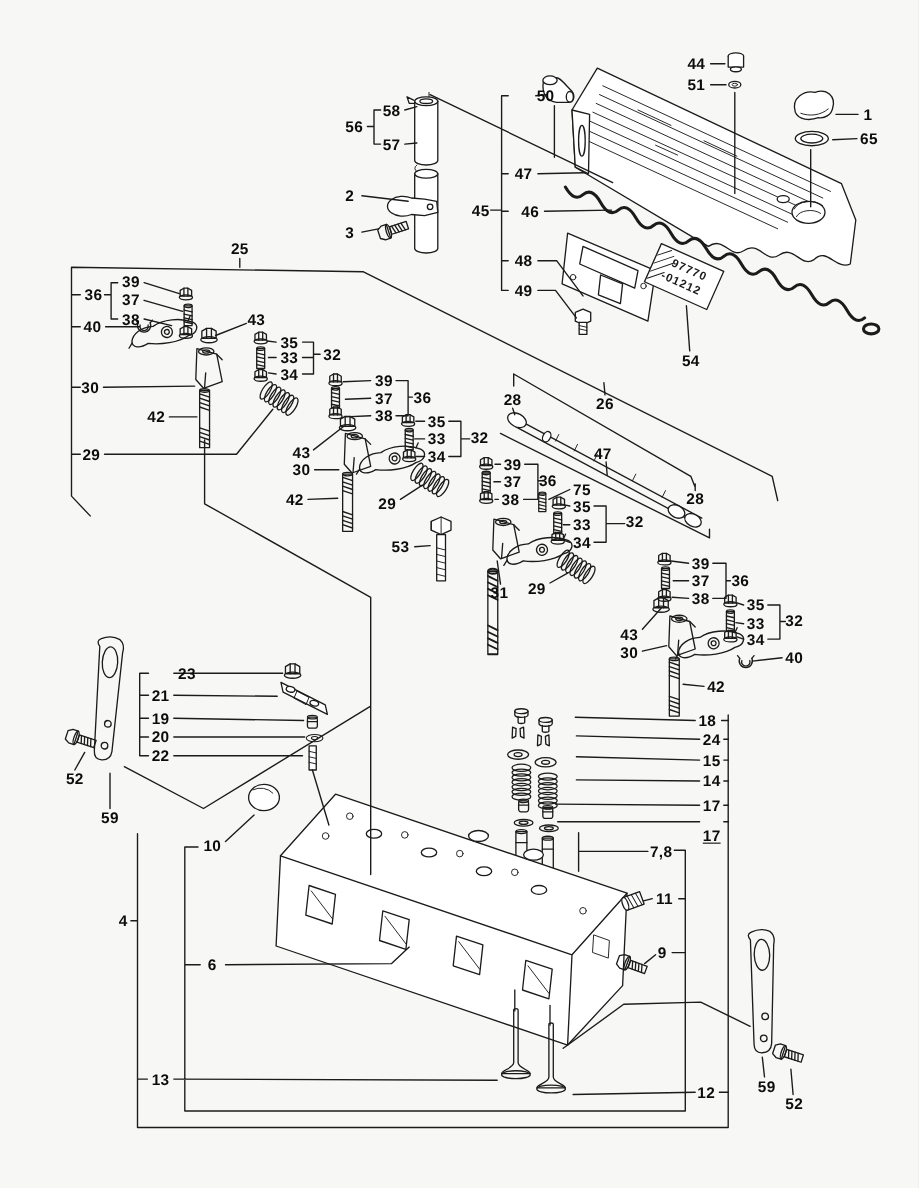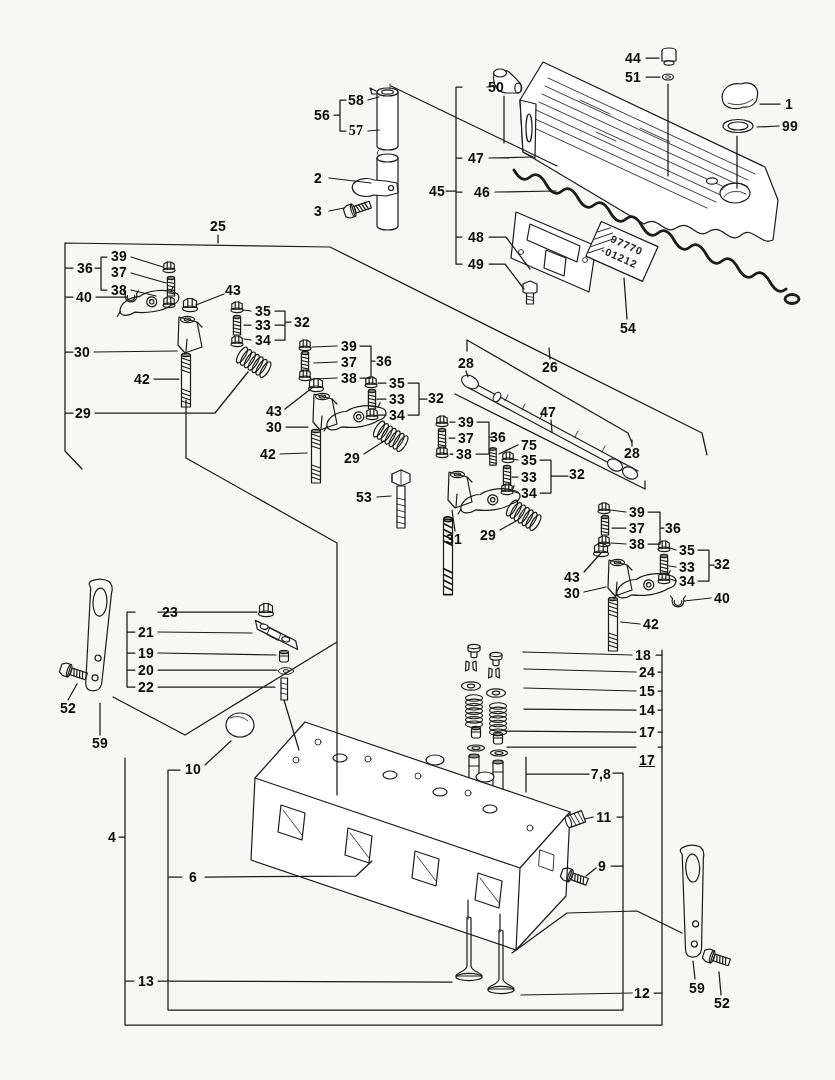--- a/index.html
+++ b/index.html
@@ -352,31 +352,31 @@
       <path class="ld" d="M125,758 L125,1025 L662,1025 L662,650 M119,837 L125,837 M125,981 L134,981 M158,981 L452,982 M168,770 L180,770 M168,770 L168,1010 L623,1010 L623,773 L613,773 M205,765 L231,741 M168,877 L182,877 M205,877 L356,876 L372,861"></path>
       <path class="ld" d="M593,817 L585,819 M617,817 L623,817 M596,868 L586,876 M611,866 L623,866 M589,774 L526,774 M526,757 L526,792 M632,655 L523,652 M636,672 L524,669 M636,691 L524,688 M636,710 L524,709 M636,732 L505,731 M636,747 L507,747 M656,655 L662,655 M658,672 L662,672 M658,691 L662,691 M658,710 L662,710 M658,732 L662,732 M658,747 L662,747 M632,993 L521,995 M654,993 L662,993 M512,953 L567,913 L637,911 L682,933 M695,979 L693,961 M721,995 L719,972"></path>
     </g>
   </g>
 </svg>
 
 <div id="labels">
       <div class="part-label" style="left: 633px; top: 58px;">44</div>
       <div class="part-label" style="left: 633px; top: 77px; text-align: center;">51</div>
       <div class="part-label" style="left: 789px; top: 104px;">1</div>
-      <div class="part-label" style="left: 790px; top: 126px;">99</div>
+      <div class="part-label" style="left: 790px; top: 126px;">65</div>
       <div class="part-label" style="left: 496px; top: 87px;">50</div>
       <div class="part-label" style="left: 476px; top: 158px;">47</div>
       <div class="part-label" style="left: 437px; top: 191px;">45</div>
       <div class="part-label" style="left: 482px; top: 192px;">46</div>
       <div class="part-label" style="left: 476px; top: 237px;">48</div>
       <div class="part-label" style="left: 476px; top: 264px;">49</div>
       <div class="part-label" style="left: 628px; top: 328px;">54</div>
       <div class="part-label" style="left: 356px; top: 100px; text-align: center;">58</div>
       <div class="part-label" style="left: 322px; top: 115px;">56</div>
-      <div class="part-label" style="left: 356px; top: 131px; font-family: Liberation Serif, serif;">57</div>
+      <div class="part-label" style="left: 356px; top: 131px;">57</div>
       <div class="part-label" style="left: 318px; top: 178px;">2</div>
       <div class="part-label" style="left: 318px; top: 211px;">3</div>
       <div class="part-label" style="left: 218px; top: 226px;">25</div>
       <div class="part-label" style="left: 119px; top: 256px;">39</div>
       <div class="part-label" style="left: 119px; top: 272px;">37</div>
       <div class="part-label" style="left: 119px; top: 290px;">38</div>
       <div class="part-label" style="left: 85px; top: 268px;">36</div>
       <div class="part-label" style="left: 84px; top: 297px;">40</div>
       <div class="part-label" style="left: 233px; top: 290px;">43</div>
       <div class="part-label" style="left: 82px; top: 352px;">30</div>

